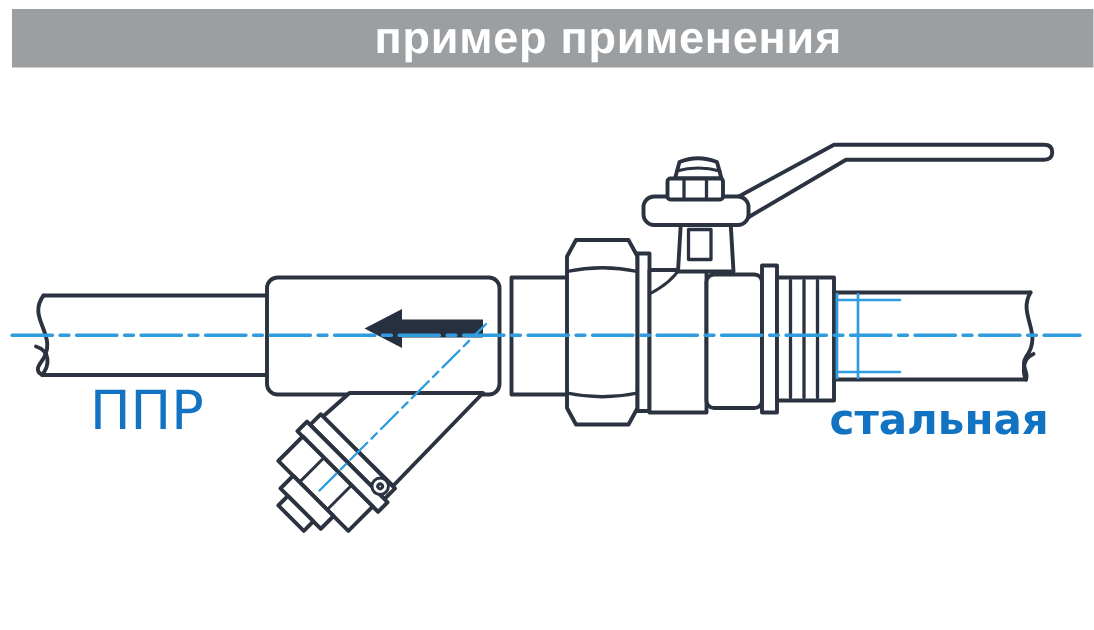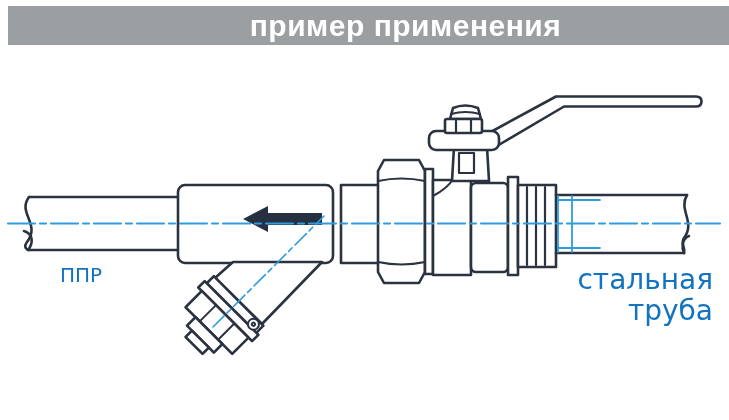--- a/index.html
+++ b/index.html
@@ -2,24 +2,24 @@
 <html><head>
 <meta charset="utf-8">
 <style>
   html,body{margin:0;padding:0;width:729px;height:420px;background:#ffffff;overflow:hidden;
             font-family:"Liberation Sans", sans-serif;}
   .stage{position:relative;width:729px;height:420px;}
   .header{position:absolute;left:8px;top:6px;width:713px;height:39px;background:#9c9fa2;
           color:#ffffff;font-weight:bold;font-size:30px;line-height:39px;text-align:center;
           letter-spacing:.5px;font-family:"Liberation Sans", sans-serif;padding-left:41px;}
   .diagram-svg{position:absolute;left:0;top:0;}
-  .lbl{position:absolute;color:#1173c1;font-family:"DejaVu Sans", sans-serif;font-size:20px;
+  .lbl{position:absolute;color:#1173c1;font-family:"DejaVu Sans", sans-serif;font-size:36px;
        line-height:30px;white-space:nowrap;}
   .lbl-steel{position:absolute;color:#1173c1;font-family:"DejaVu Sans", sans-serif;font-size:28px;
-       line-height:31px;width:160px;text-align:right;}
+       line-height:31px;width:160px;text-align:left;font-weight:bold;}
 </style>
 </head>
 <body>
 
 <div class="stage">
 
   <div class="header">пример применения</div>
 
   <svg class="diagram-svg" width="729" height="420" viewBox="0 0 729 420">
     <g stroke="#2b3240" stroke-width="2.6" fill="none" stroke-linejoin="round" stroke-linecap="round">
@@ -94,16 +94,15 @@
       </g>
 
       <path d="M213,327 L324,216" stroke="#2f9ce0" stroke-width="1.6" stroke-dasharray="16 4 5 4"></path>
       <path d="M8,223.5 H720" stroke="#2f9ce0" stroke-width="2.2" stroke-dasharray="27 5 6 5"></path>
     </g>
   </svg>
 
   <div class="lbl" style="left:60px;top:260px;">ППР</div>
   <div class="lbl-steel" style="left:553px;top:264px;">
     <div>стальная</div>
-    <div>труба</div>
   </div>
 
 </div>
 
 </body></html>

